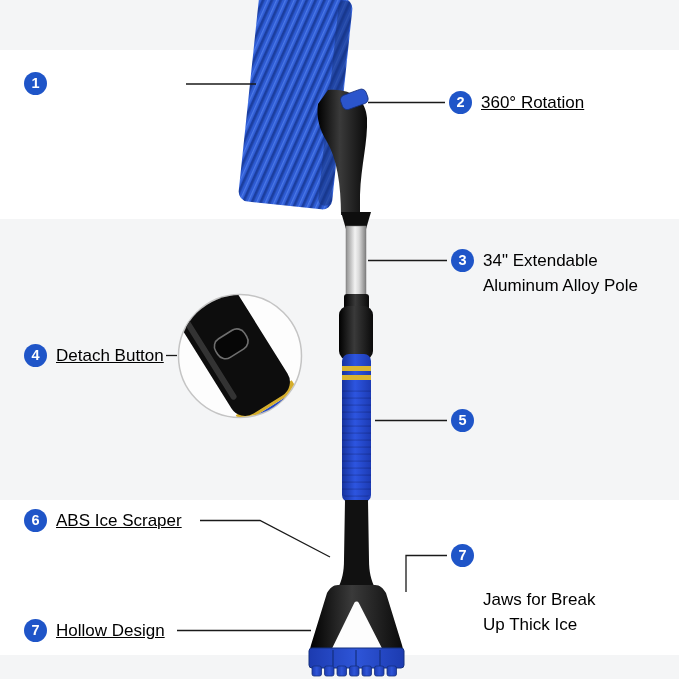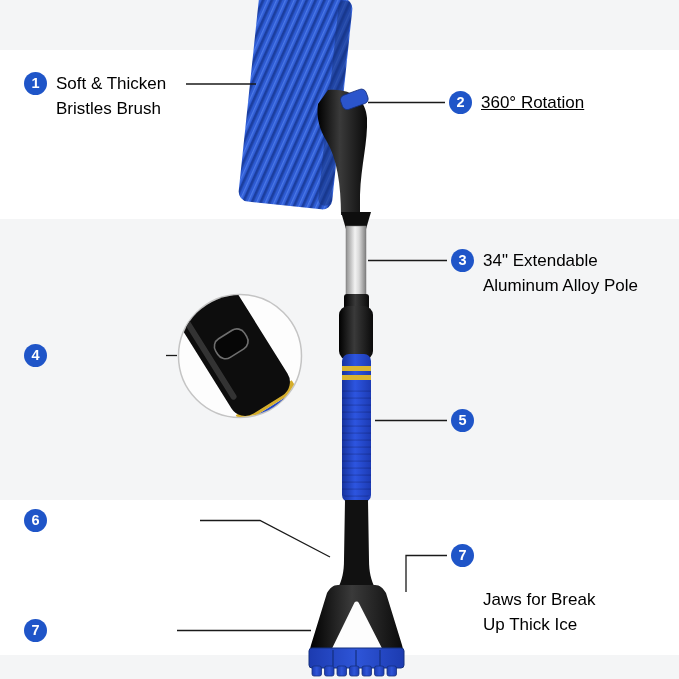--- a/index.html
+++ b/index.html
@@ -152,40 +152,42 @@
       <line x1="166" y1="355.5" x2="177" y2="355.5"></line>
       <line x1="375" y1="420.5" x2="447" y2="420.5"></line>
       <polyline points="200,520.5 260,520.5 330,557"></polyline>
       <polyline points="447,555.5 406,555.5 406,592"></polyline>
       <line x1="177" y1="630.5" x2="311" y2="630.5"></line>
     </g>
   </svg>
 
   <div class="callout c1">
     <span class="badge">1</span>
-    <span class="lbl">Soft &amp; Thicken Bristles Brush</span>
   </div>
   <div class="callout c2">
     <span class="badge">2</span>
     <span class="lbl nowrap">360° Rotation</span>
   </div>
   <div class="callout c3">
     <span class="badge">3</span>
     <span class="lbl">34" Extendable Aluminum Alloy Pole</span>
   </div>
   <div class="callout c4">
     <span class="badge">4</span>
+    <span class="lbl nowrap">Detach Button</span>
   </div>
   <div class="callout c5">
     <span class="badge">5</span>
   </div>
   <div class="callout c6">
     <span class="badge">6</span>
+    <span class="lbl nowrap">ABS Ice Scraper</span>
   </div>
   <div class="callout c7">
     <span class="badge">7</span>
     <span class="lbl">Jaws for Break Up Thick Ice</span>
   </div>
   <div class="callout c8">
     <span class="badge">7</span>
+    <span class="lbl nowrap">Hollow Design</span>
   </div>
 
 </div>
 
 </body></html>

